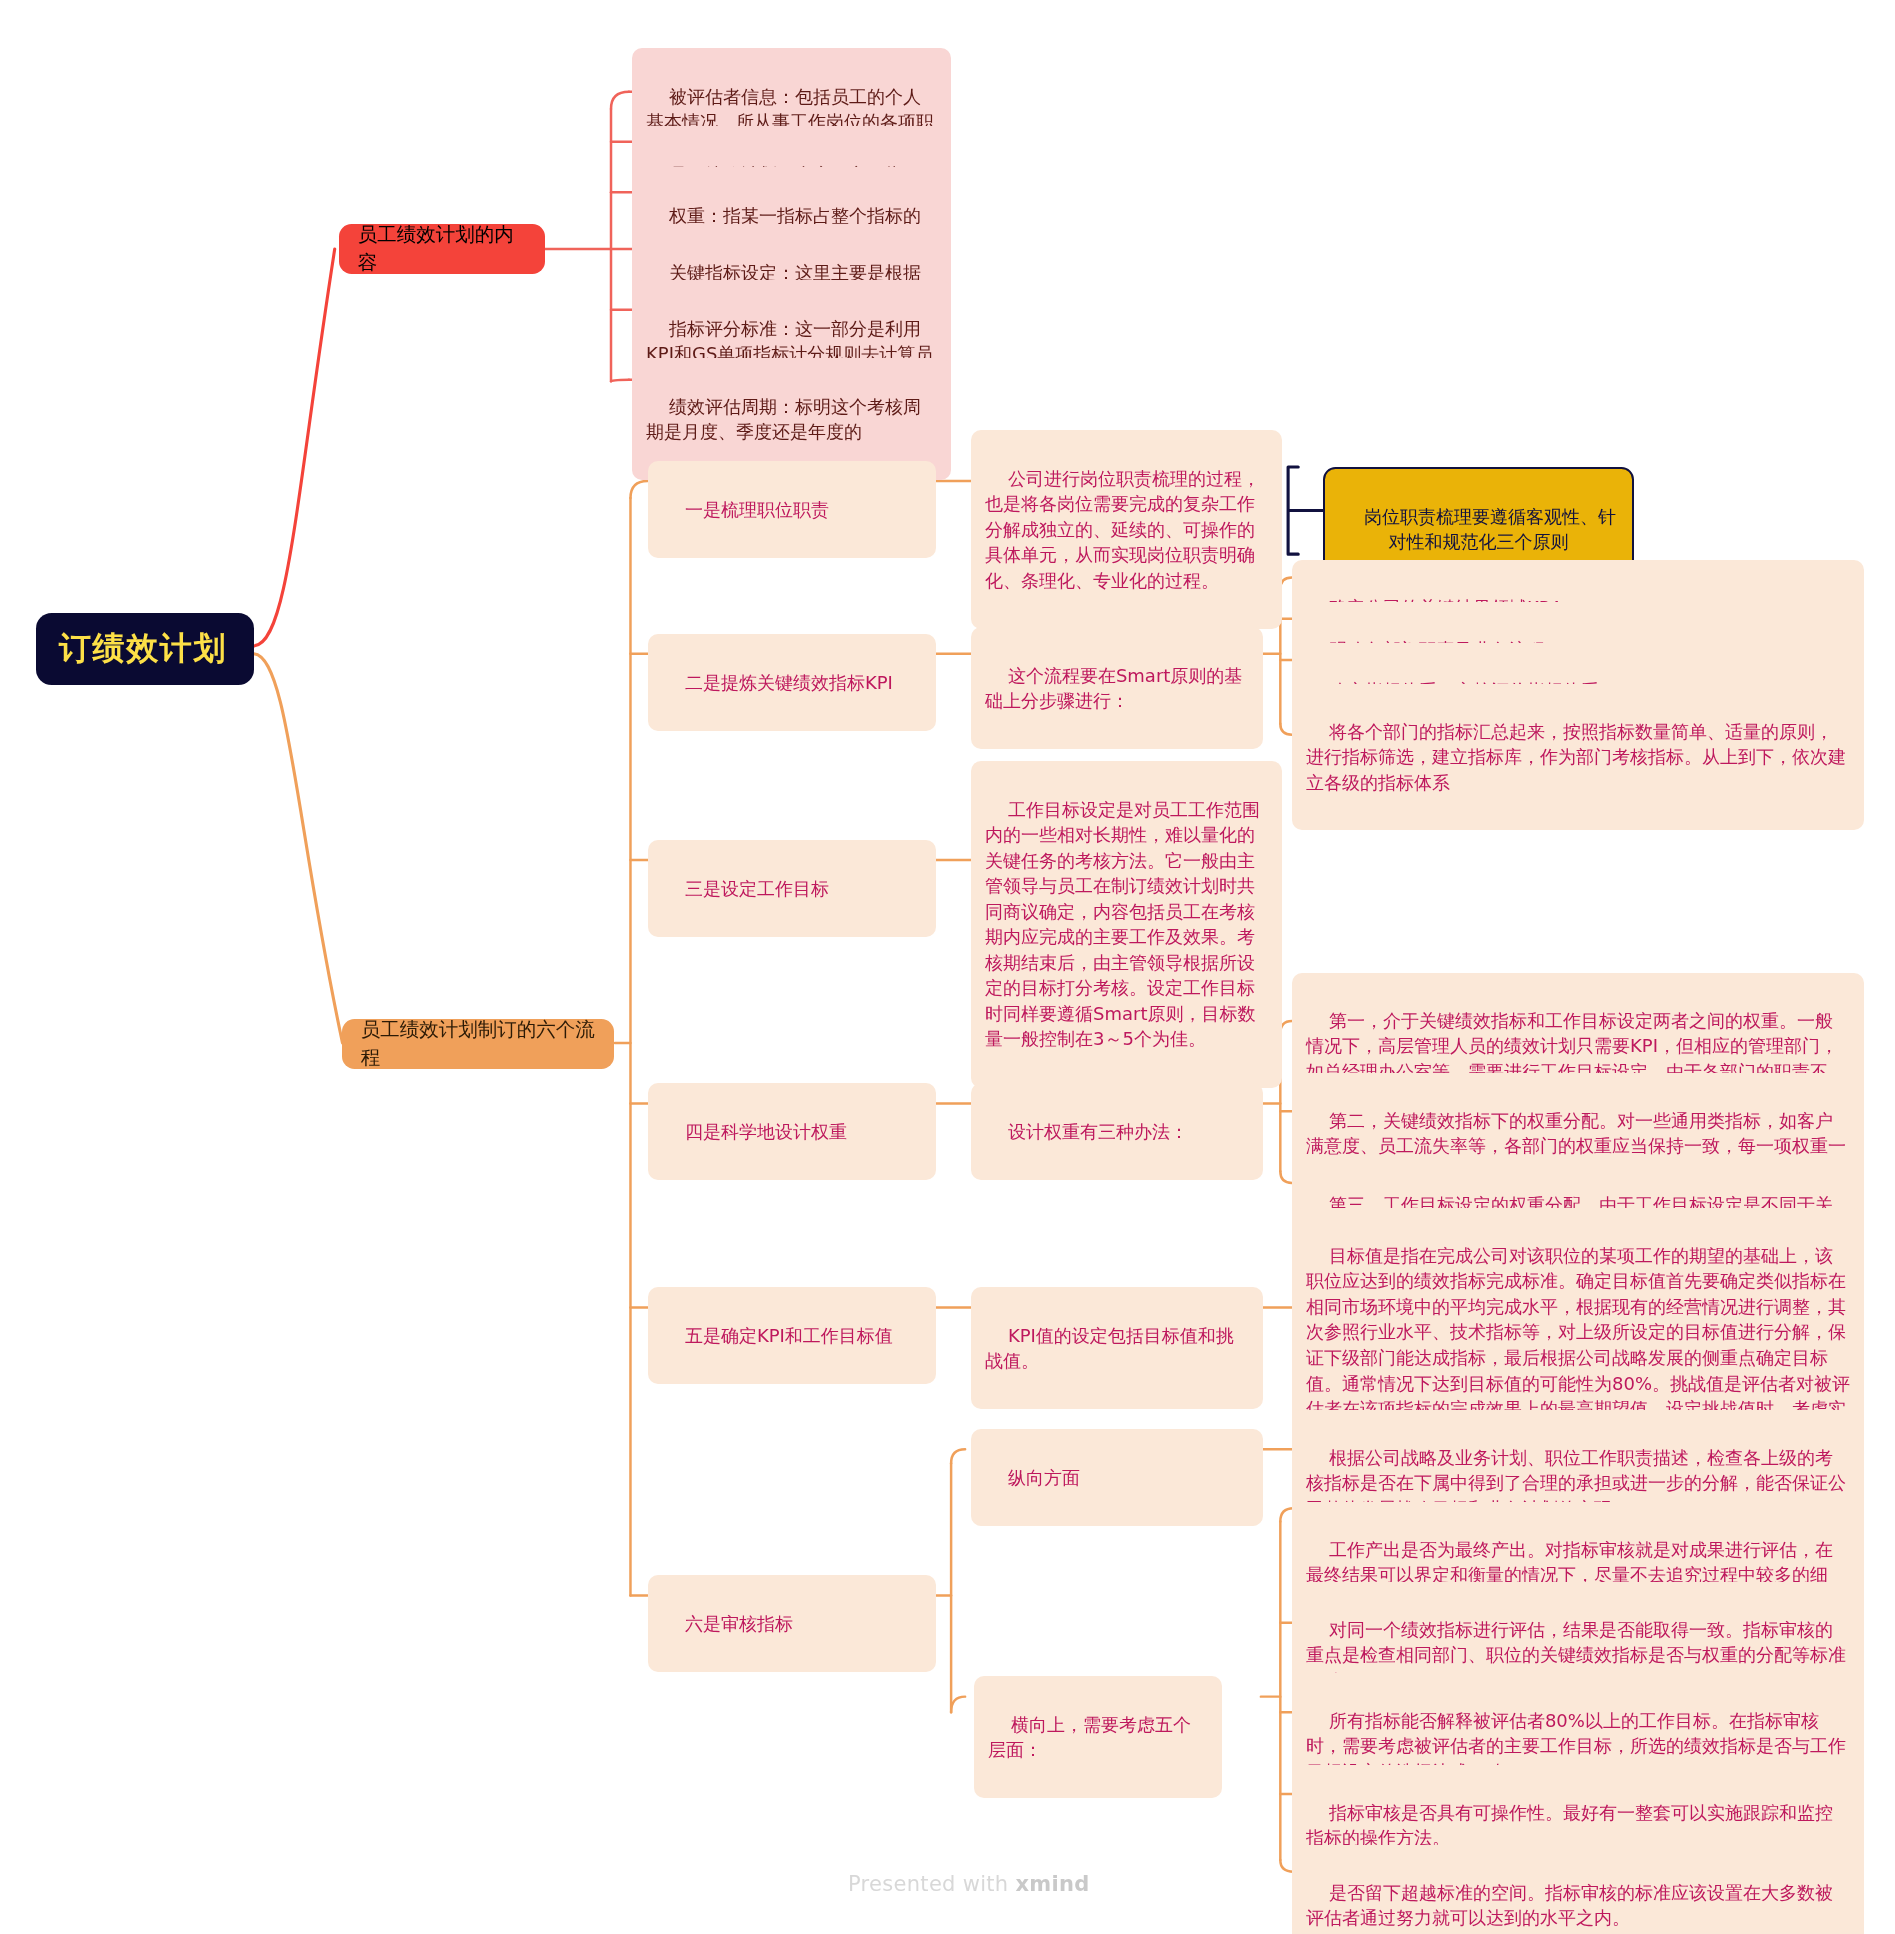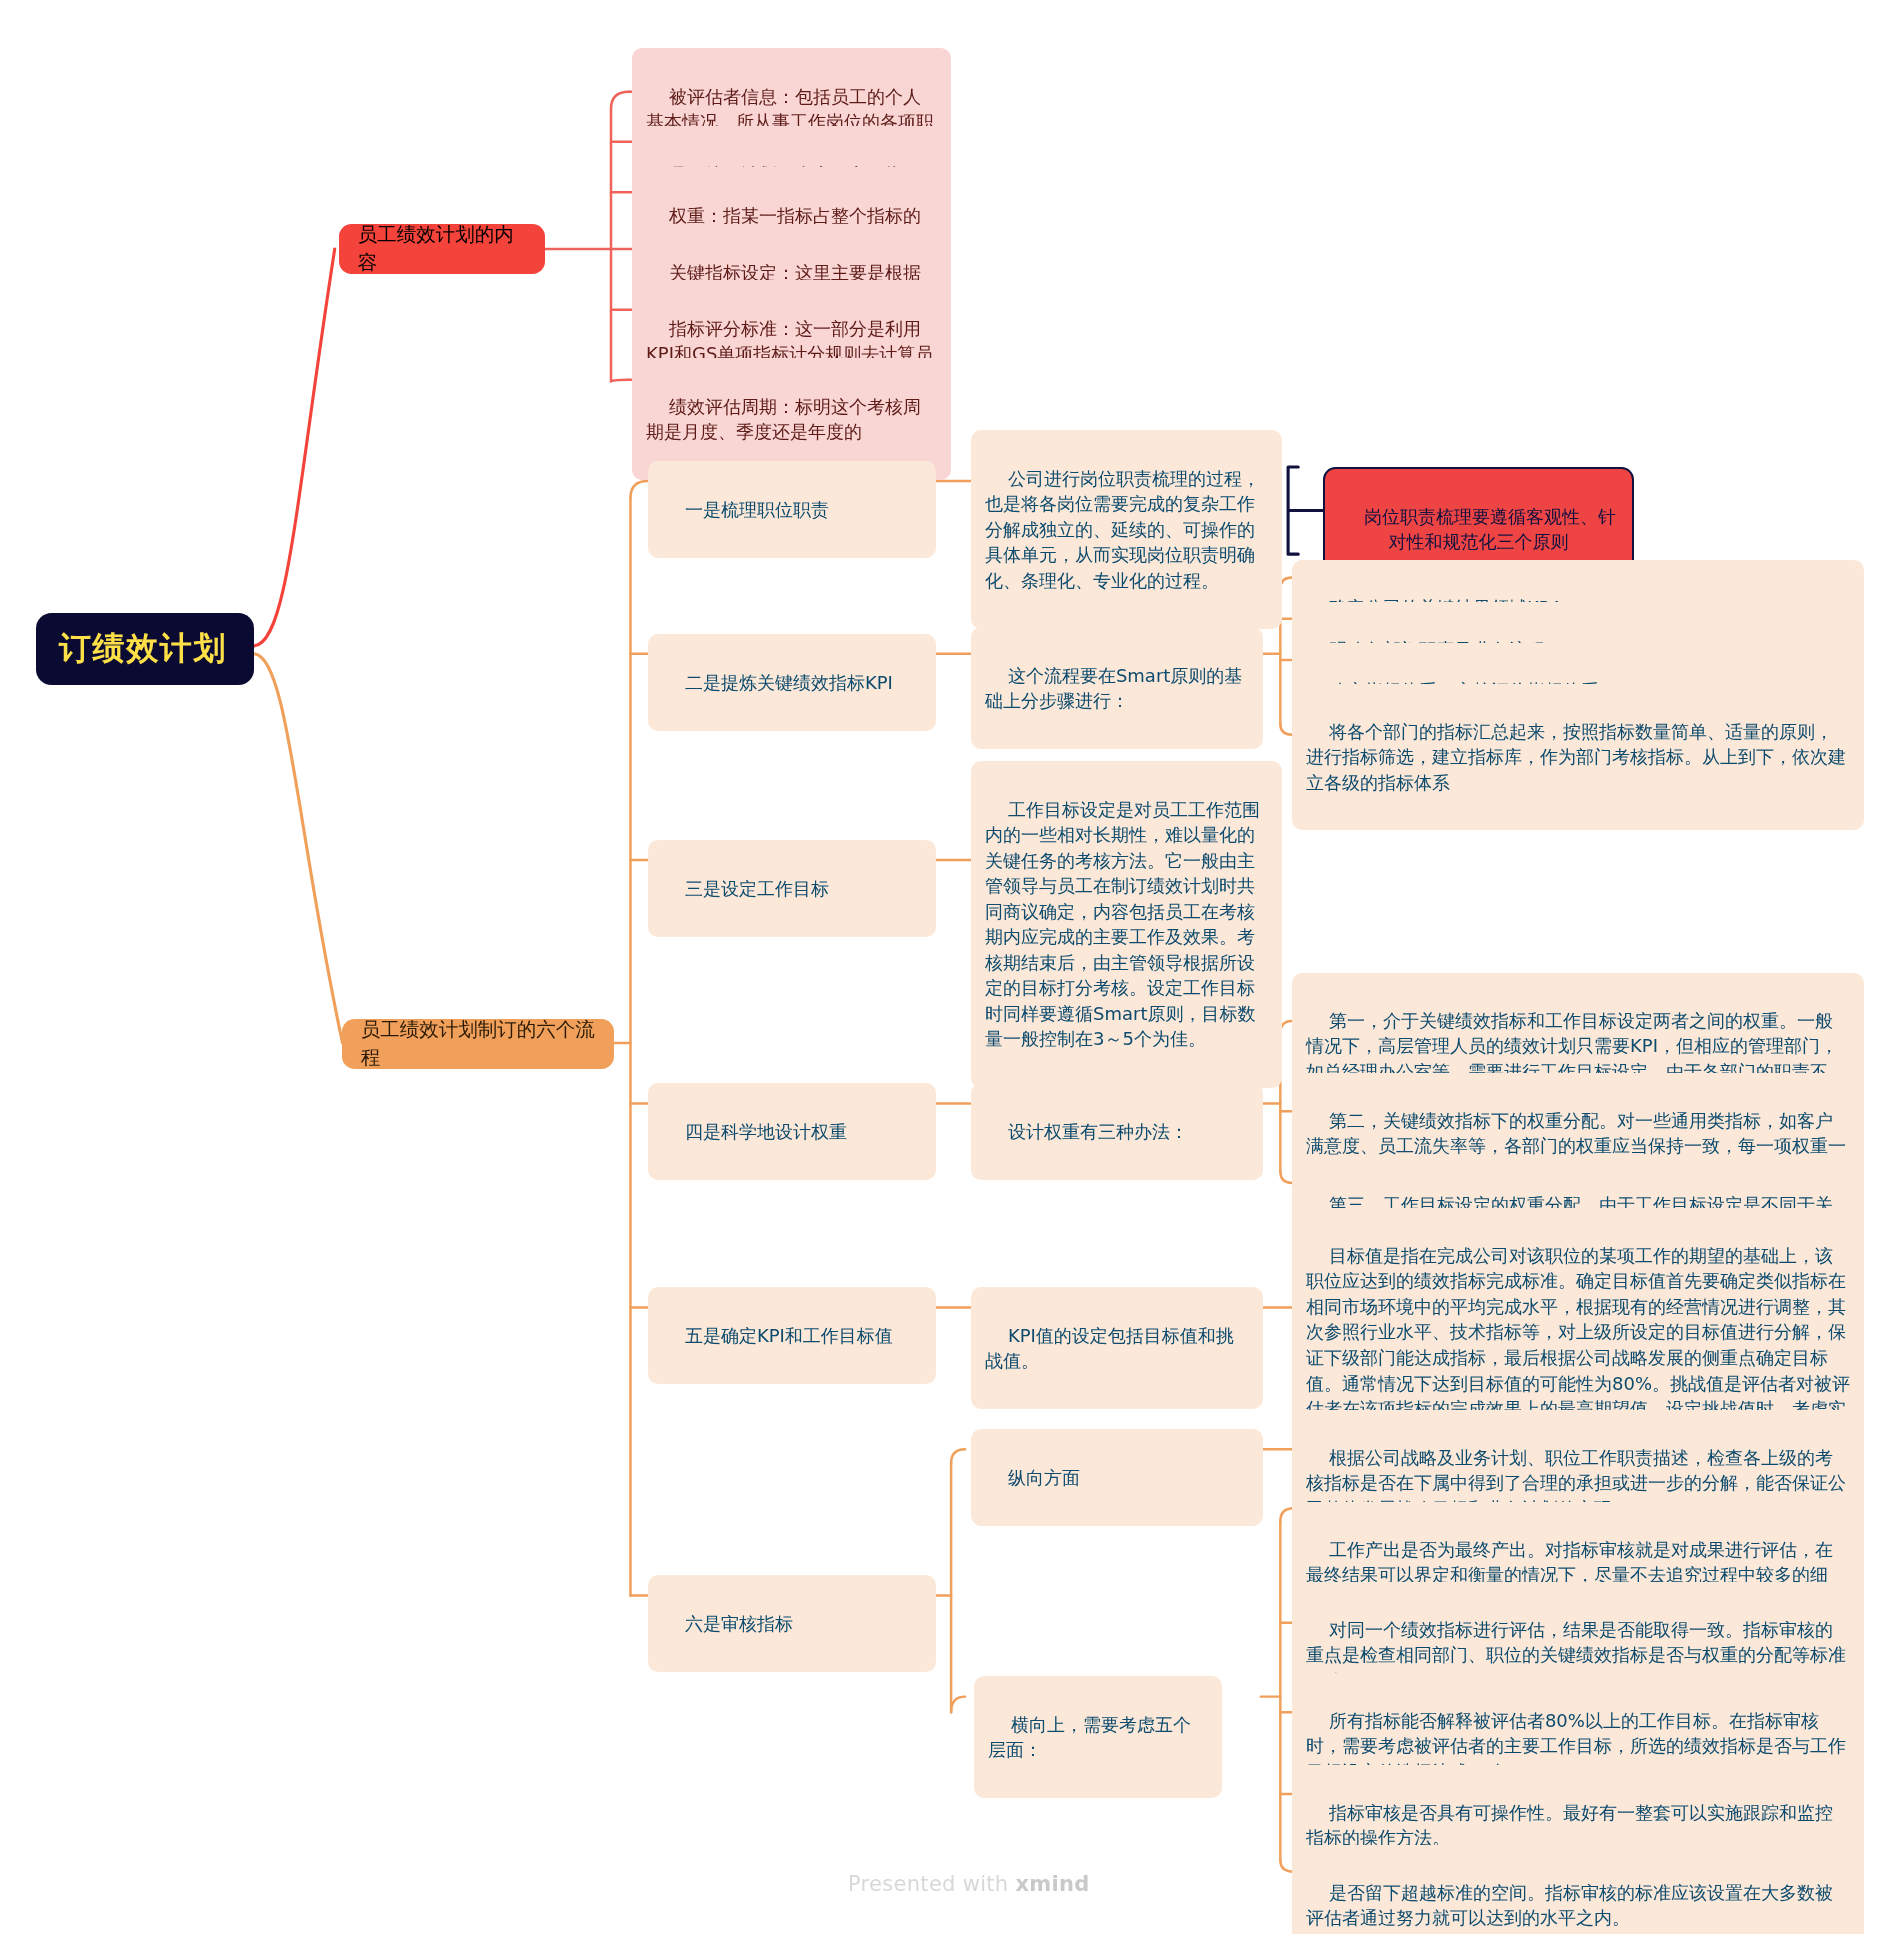--- a/index.html
+++ b/index.html
@@ -74,30 +74,30 @@
     background: #f9d6d4;
     color: #5d1a16;
     font-size: 18px;
     padding: 10px 14px;
     border-radius: 10px;
   }
 
   
   .card-orange {
     background: #fbe8d8;
-    color: #0c4a6e;
+    color: #be185d;
     font-size: 18px;
     padding: 10px 14px;
     border-radius: 10px;
   }
   .card-orange.tight { padding: 9.3px 14px; }
 
   
   .card-outline {
-    background: #ef4444;
+    background: #eab308;
     color: #11113f;
     border: 2.3px solid #11113f;
     font-size: 18px;
     padding: 9.3px 14px;
     border-radius: 12.5px;
     text-align: center;
   }
 
   
   .watermark {

